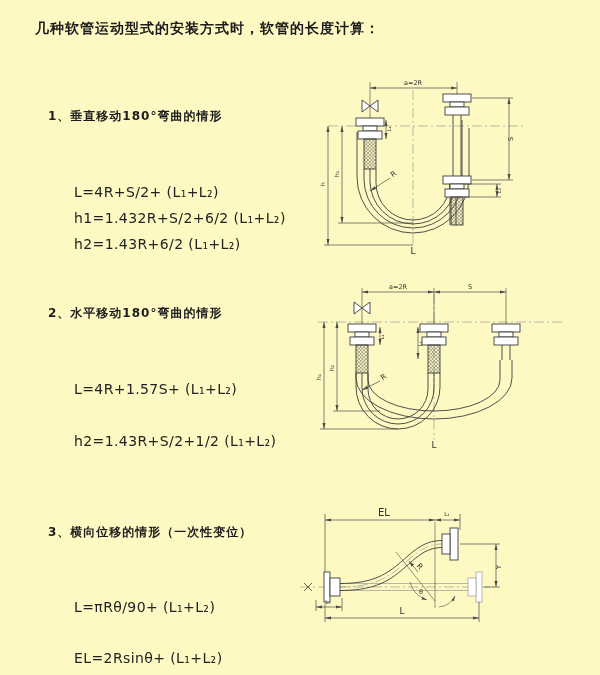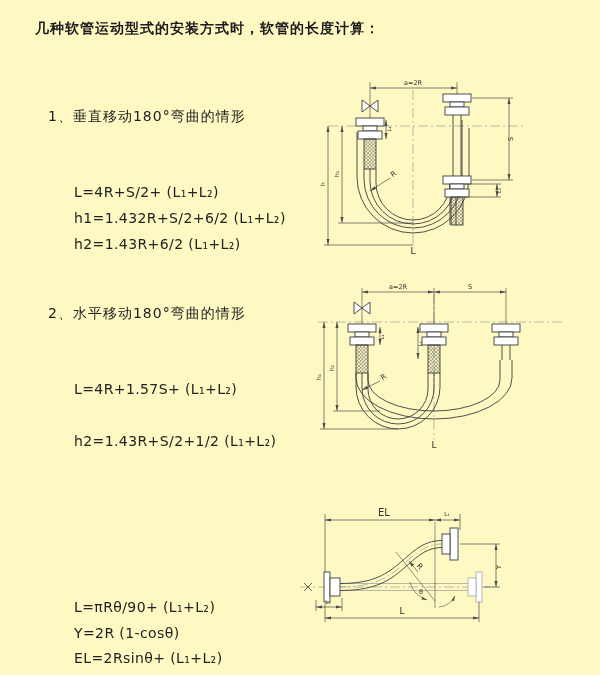--- a/index.html
+++ b/index.html
@@ -5,43 +5,43 @@
   html,body{margin:0;padding:0;}
   .page{
     position:relative;width:600px;height:675px;background:#fef9c3;overflow:hidden;
     font-family:"DejaVu Sans","Liberation Sans",sans-serif;color:#1c1c1c;
     border-bottom:1px solid #e9e9e9;
   }
   .title{
     position:absolute;left:35px;top:20px;font-size:14px;font-weight:bold;
     letter-spacing:1px;white-space:nowrap;
   }
-  .sec-head{position:absolute;font-size:14px;font-weight:normal;letter-spacing:1px;white-space:nowrap;}
+  .sec-head{position:absolute;font-size:12px;font-weight:bold;letter-spacing:1px;white-space:nowrap;}
   .formula{position:absolute;font-size:14px;font-weight:500;letter-spacing:.4px;white-space:nowrap;color:#222;margin-top:48px;}
   svg{position:absolute;}
   svg text{fill:#2f2f2f;stroke:none;font-family:"DejaVu Sans","Liberation Sans",sans-serif;}
 </style>
 </head>
 <body>
 
 <div class="page">
 
   <div class="title">几种软管运动型式的安装方式时，软管的长度计算：</div>
 
   <div class="sec-head" style="left:48px;top:108px;">1、垂直移动180°弯曲的情形</div>
   <div class="formula" style="left:74px;top:136px;">L=4R+S/2+ (L₁+L₂)</div>
   <div class="formula" style="left:74px;top:162px;">h1=1.432R+S/2+6/2 (L₁+L₂)</div>
   <div class="formula" style="left:74px;top:188px;">h2=1.43R+6/2 (L₁+L₂)</div>
 
   <div class="sec-head" style="left:48px;top:305px;">2、水平移动180°弯曲的情形</div>
   <div class="formula" style="left:74px;top:333px;">L=4R+1.57S+ (L₁+L₂)</div>
   <div class="formula" style="left:74px;top:385px;">h2=1.43R+S/2+1/2 (L₁+L₂)</div>
 
+  <div class="sec-head" style="left:48px;top:524px;">3、横向位移的情形（一次性变位）</div>
   <div class="formula" style="left:74px;top:551px;">L=πRθ/90+ (L₁+L₂)</div>
-  <div class="formula" style="left:74px;top:577px;">Y=2R (1-cosθ)</div>
   <div class="formula" style="left:74px;top:602px;">EL=2Rsinθ+ (L₁+L₂)</div>
 
   <svg style="left:312px;top:76px;" width="255" height="180" viewBox="0 0 255 180">
     <defs>
       <marker id="ar1" markerWidth="9" markerHeight="6" refX="9" refY="3" orient="auto-start-reverse">
         <path d="M0 0.7 L9 3 L0 5.3 Z" fill="#4a4a4a"></path>
       </marker>
       <pattern id="pt1" width="3.5" height="3.5" patternUnits="userSpaceOnUse">
         <path d="M0 0 L3.5 3.5 M3.5 0 L0 3.5" stroke="#5a5a5a" stroke-width="0.5"></path>
       </pattern>

